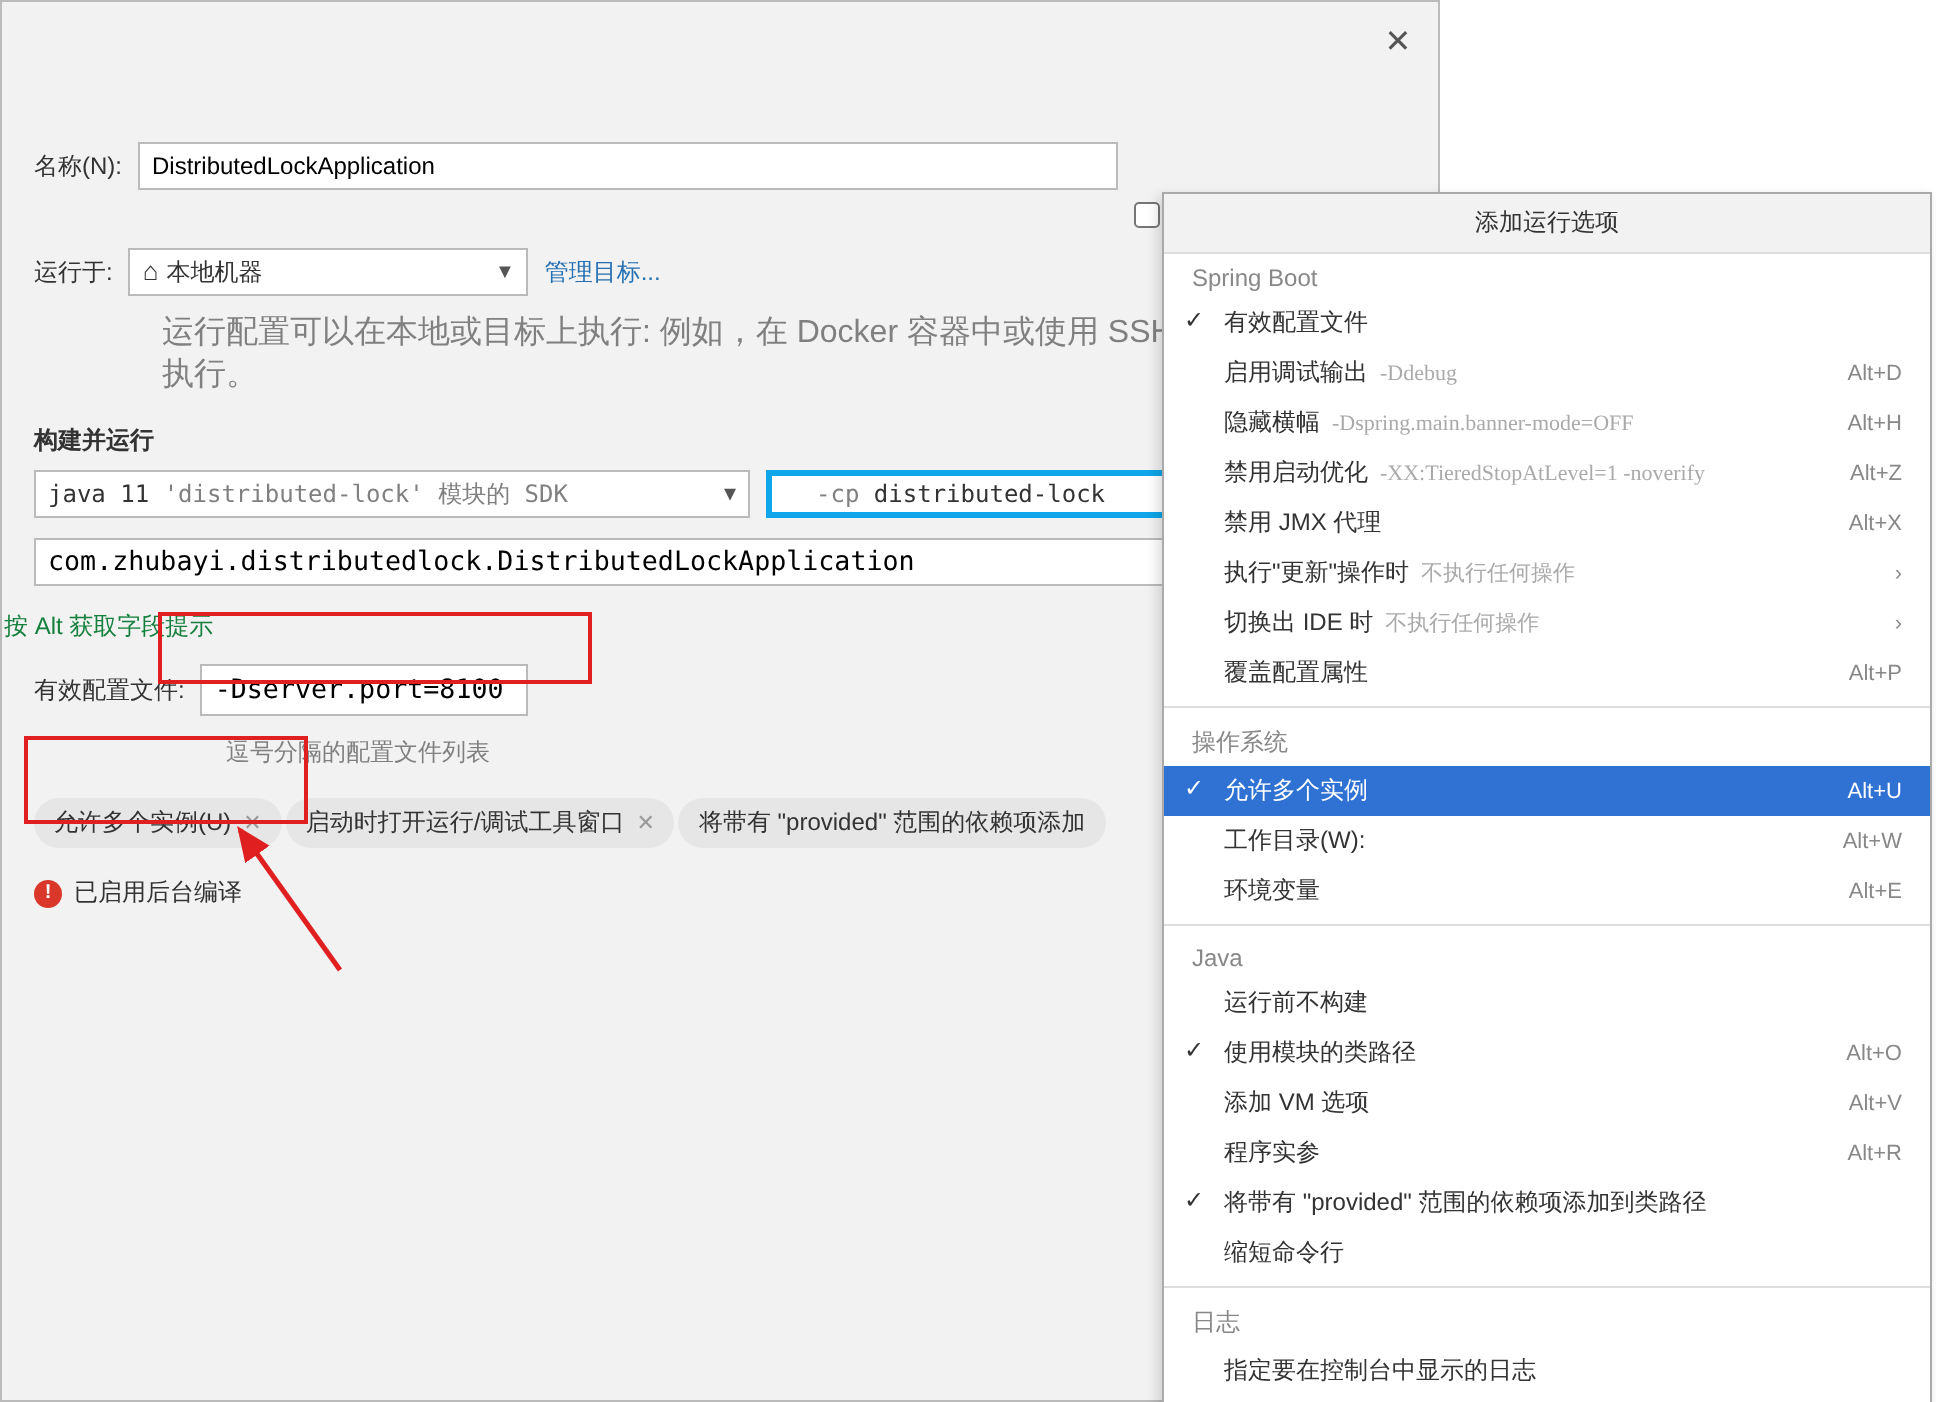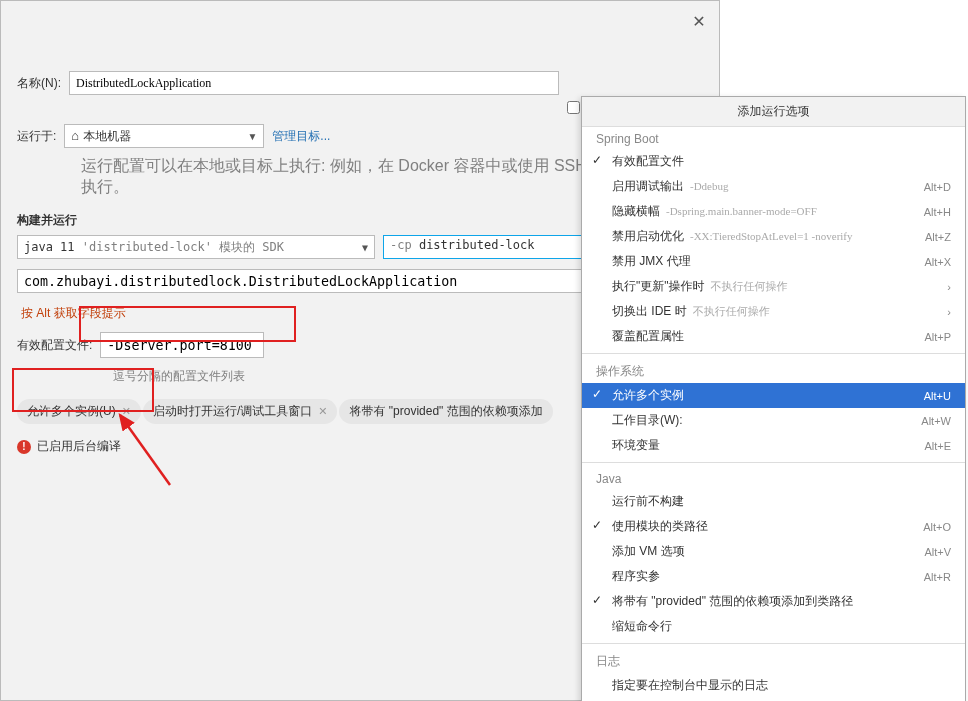--- a/index.html
+++ b/index.html
@@ -1,37 +1,37 @@
 <!DOCTYPE html>
 <html><head>
 <meta charset="utf-8">
 <style>
 * { box-sizing: border-box; margin: 0; padding: 0; }
 body { font-family: "Microsoft YaHei", Arial, sans-serif; font-size: 12px; color: #333; background: #fff; width: 968px; height: 701px; overflow: hidden; position: relative; }
 .dialog { position: absolute; left: 0; top: 0; width: 720px; height: 701px; border: 1px solid #bbb; background: #f2f2f2; }
 .close-btn { position: absolute; right: 8px; top: 8px; width: 24px; height: 24px; display: flex; align-items: center; justify-content: center; font-size: 16px; color: #555; cursor: pointer; }
 .form-row { display: flex; align-items: center; margin: 8px 16px; gap: 8px; }
 .label { color: #333; white-space: nowrap; }
-.input { border: 1px solid #bbb; background: #fff; height: 24px; padding: 2px 6px; font-size: 12px; font-family: Liberation Serif, serif; }
+.input { border: 1px solid #bbb; background: #fff; height: 24px; padding: 2px 6px; font-size: 12px; }
 .name-input { flex: 1; }
 .store-check { display: flex; align-items: center; gap: 4px; color: #333; margin-top:49px;}
 .gear-icon { color: #999; margin-left: 4px; }
 .select-row { display: flex; align-items: center; margin: 8px 16px; gap: 8px; }
 .select { border: 1px solid #bbb; background: #fff; height: 24px; padding: 2px 6px; display: flex; align-items: center; justify-content: space-between; width: 200px; }
 .home-icon { font-size: 13px; margin-right: 4px; }
 .chev { color: #555; font-size: 10px; }
 .link { color: #2470b3; cursor: pointer; }
 .desc { color: #808080; margin: 2px 16px 12px 80px; font-size: 16px; }
 .section-title { margin: 14px 16px 6px; font-weight: bold; color: #333; }
 .sdk-row { display: flex; gap: 8px; margin: 4px 16px; }
 .sdk-select { border: 1px solid #bbb; background: #fff; height: 24px; padding: 2px 6px; display: flex; align-items: center; justify-content: space-between; flex: 1; font-family: monospace; }
 .gray-mono { color: #808080; font-family: monospace; }
-.cp-field { border: 1px solid #0ea5e9; background: #fff; height: 24px; padding: 2px 6px; width: 320px; font-family: monospace; display: flex; }
+.cp-field { border: 3px solid #0ea5e9; background: #fff; height: 24px; padding: 2px 22px; width: 320px; font-family: monospace; display: flex; align-items: center; }
 .main-class { border: 1px solid #bbb; background: #fff; height: 24px; margin: 6px 16px; padding: 2px 6px; font-family: monospace; width: calc(100% - 32px); }
-.hint { color: #c2410c; margin: 6px 20px; }
+.hint { color: #15803d; margin: 6px 1px; }
 .config-row { display: flex; align-items: center; margin: 10px 16px; gap: 8px; }
 .config-input { border: 1px solid #bbb; background: #fff; height: 24px; padding: 12px 6px; width: 164px; font-family: monospace; }
 .red-box1 { position: absolute; border: 2px solid #e02020; pointer-events: none; }
 .sub-desc { color: #808080; margin-left: 112px; margin-top:4px; }
 .tags-row { display: flex; gap: 2px; margin: 14px 16px; }
 .tag { background: #e6e6e6; border-radius: 14px; padding: 4px 10px; display: flex; align-items: center; gap: 6px; color: #333; }
 .tag-x { color: #999; font-size: 11px; }
 .warn-row { display: flex; align-items: center; gap: 6px; margin: 10px 16px; }
 .warn-icon { width: 14px; height: 14px; background: #d9372a; border-radius: 50%; display: flex; align-items: center; justify-content: center; color: #fff; font-size: 10px; font-weight: bold; }
 .btn-bar { position: absolute; bottom: 12px; right: 16px; display: flex; gap: 8px; }

